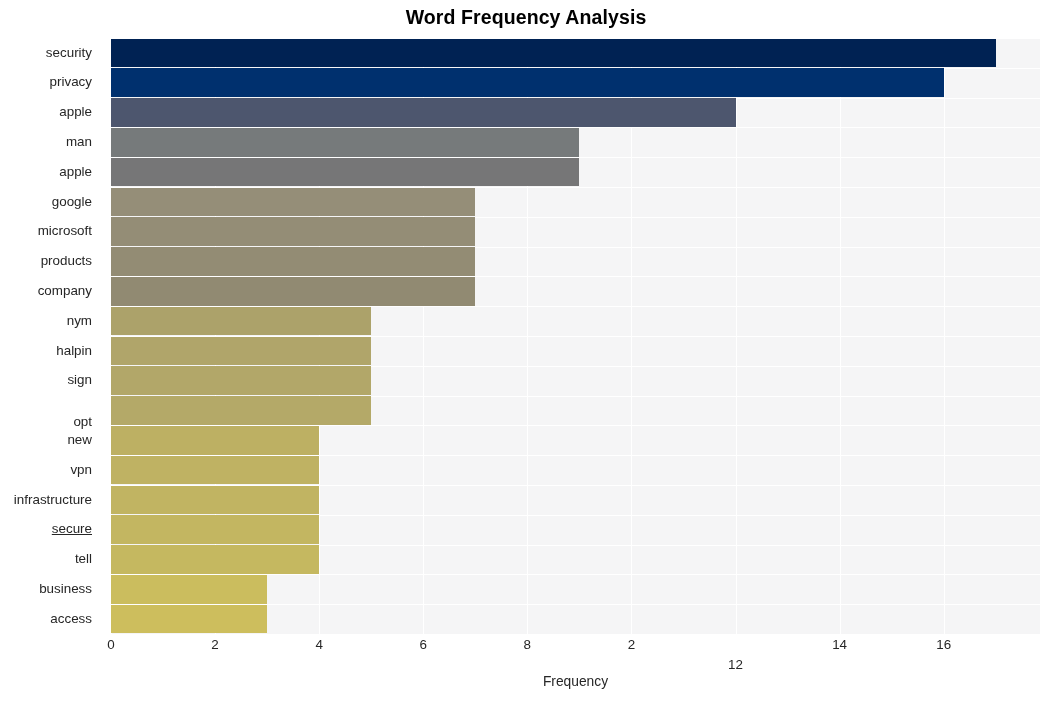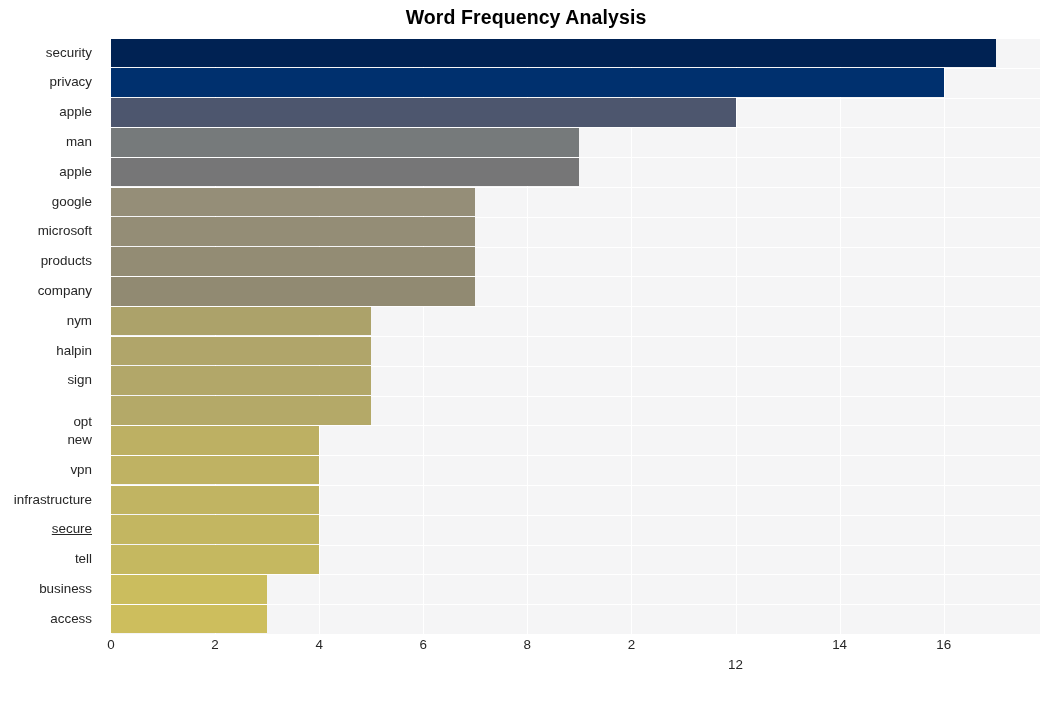--- a/index.html
+++ b/index.html
@@ -239,14 +239,15 @@
       <div class="xtick" style="left: 104.09px;">2</div>
       <div class="xtick" style="left: 208.179px;">4</div>
       <div class="xtick" style="left: 312.269px;">6</div>
       <div class="xtick" style="left: 416.359px;">8</div>
       <div class="xtick" style="left: 520.448px;">2</div>
       <div class="xtick" style="left: 624.538px; margin-top: 20px;">12</div>
       <div class="xtick" style="left: 728.627px;">14</div>
       <div class="xtick" style="left: 832.717px;">16</div>
     </div>
 
+  <div id="xaxis-label">Frequency</div>
 
 </div>
 
 </body></html>

